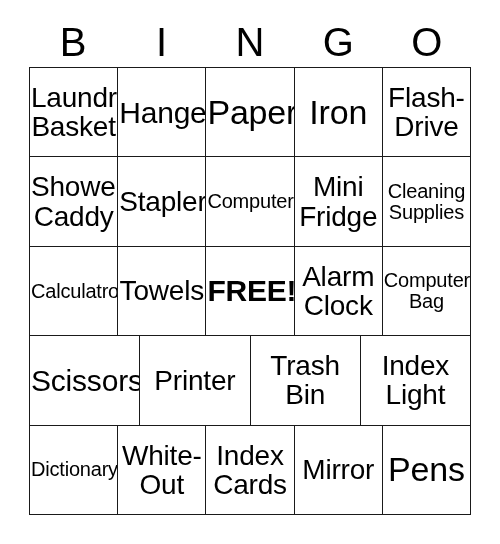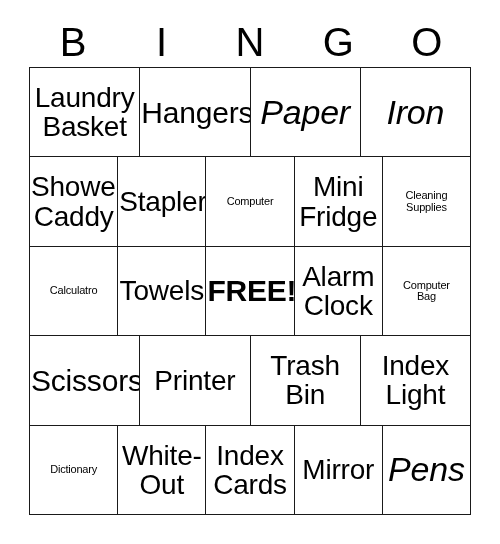--- a/index.html
+++ b/index.html
@@ -66,25 +66,25 @@
   }
   .cell-text {
     display: block;
     width: 100%;
     line-height: 1.04;
     letter-spacing: -0.2px;
     white-space: pre-line;
   }
 
   
-  .cell-text[data-size="xl"]  { font-size: 34px; font-style: italic; }
+  .cell-text[data-size="xl"]  { font-size: 34px; }
   .cell-text[data-size="lg"]  { font-size: 30px; font-weight: bold; }
   .cell-text[data-size="md"]  { font-size: 28px; }
   .cell-text[data-size="sm"]  { font-size: 30px; }
-  .cell-text[data-size="xs"]  { font-size: 11px; }
+  .cell-text[data-size="xs"]  { font-size: 20px; }
 </style>
 </head>
 <body>
 
 <div class="card">
 
   <div class="header-row">
     <div class="header-cell">B</div>
     <div class="header-cell">I</div>
     <div class="header-cell">N</div>
@@ -100,20 +100,24 @@
 Basket</span>
         </div>
       <div class="cell">
           <span class="cell-text" data-size="sm">Hangers</span>
         </div>
       <div class="cell">
           <span class="cell-text" data-size="xl">Paper</span>
         </div>
       <div class="cell">
           <span class="cell-text" data-size="xl">Iron</span>
+        </div>
+      <div class="cell">
+          <span class="cell-text" data-size="md">Flash-
+Drive</span>
         </div>
     </div>
 
     <div class="grid-row">
       <div class="cell">
           <span class="cell-text" data-size="md">Shower
 Caddy</span>
         </div>
       <div class="cell">
           <span class="cell-text" data-size="md">Stapler</span>

